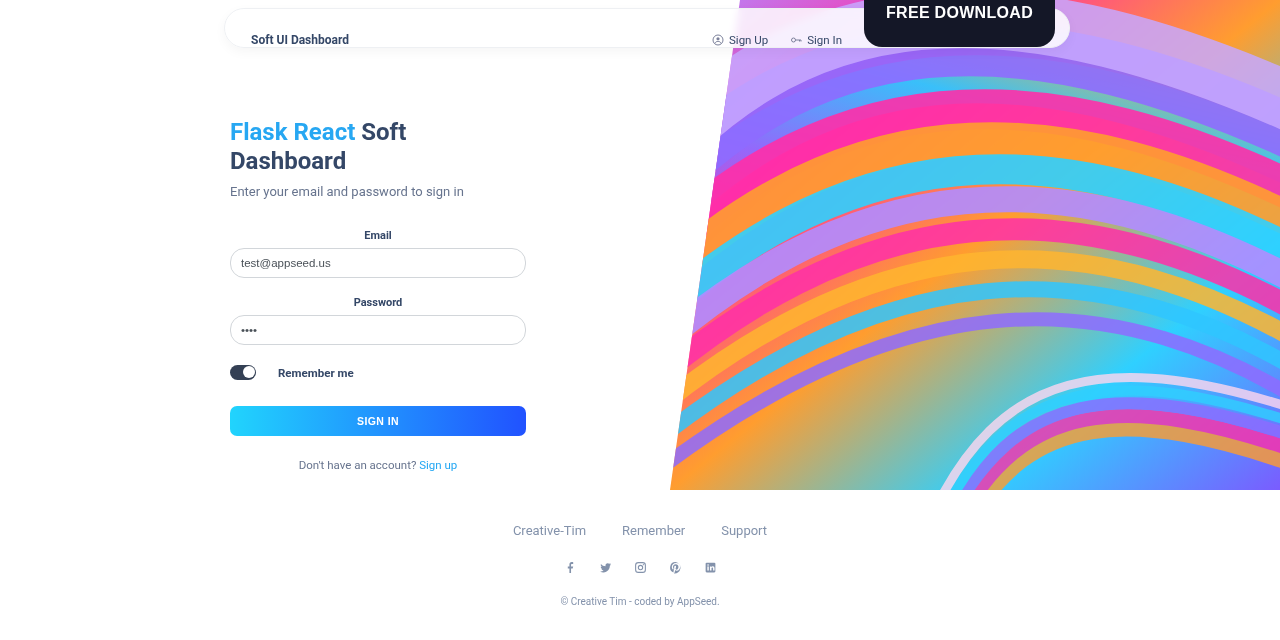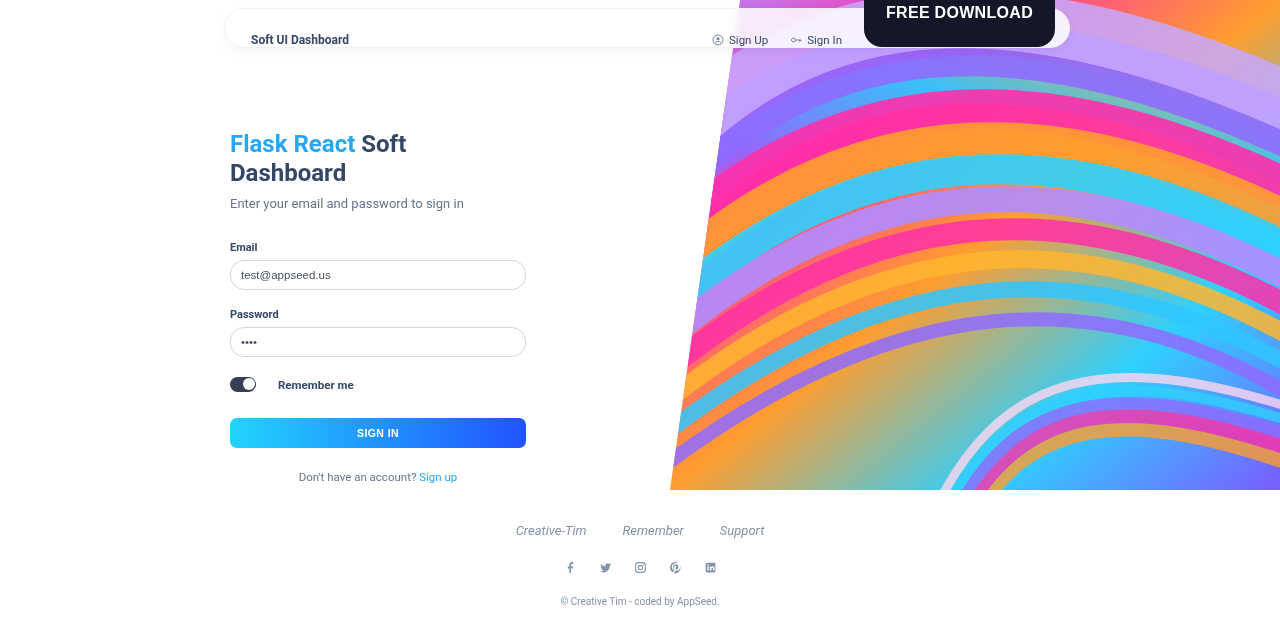--- a/index.html
+++ b/index.html
@@ -71,41 +71,41 @@
     cursor: pointer;
   }
 
   
   .form-wrap {
     position: absolute;
     top: 118px;
     left: 230px;
     width: 296px;
     z-index: 2;
-    margin-top: 12px;
   }
   .title {
     font-size: 24px;
     font-weight: 700;
     margin-bottom: 8px;
     line-height: 1.2;
   }
   .title .accent { color: #27a7f2; }
   .title .dark { color: #344767; }
   .subtitle {
     font-size: 13px;
     color: #67748e;
     margin-bottom: 30px;
   }
   .field-label {
     font-size: 11px;
     font-weight: 700;
     color: #344767;
     margin-bottom: 6px;
     display: block;
+    text-align: center;
   }
   .field {
     width: 100%;
     height: 30px;
     border: 1px solid #d2d6da;
     border-radius: 14px;
     padding: 0 10px;
     font-size: 11.5px;
     color: #495057;
     margin-bottom: 18px;
@@ -168,21 +168,20 @@
     left: 0;
     width: 1280px;
     text-align: center;
     z-index: 1;
   }
   .footer-links span {
     color: #8392ab;
     font-size: 13px;
     margin: 0 16px;
     cursor: pointer;
-    font-style: italic;
   }
   .social-row {
     margin-top: 22px;
     display: flex;
     justify-content: center;
     gap: 22px;
   }
   .social-row .sico {
     width: 13px;
     height: 13px;

